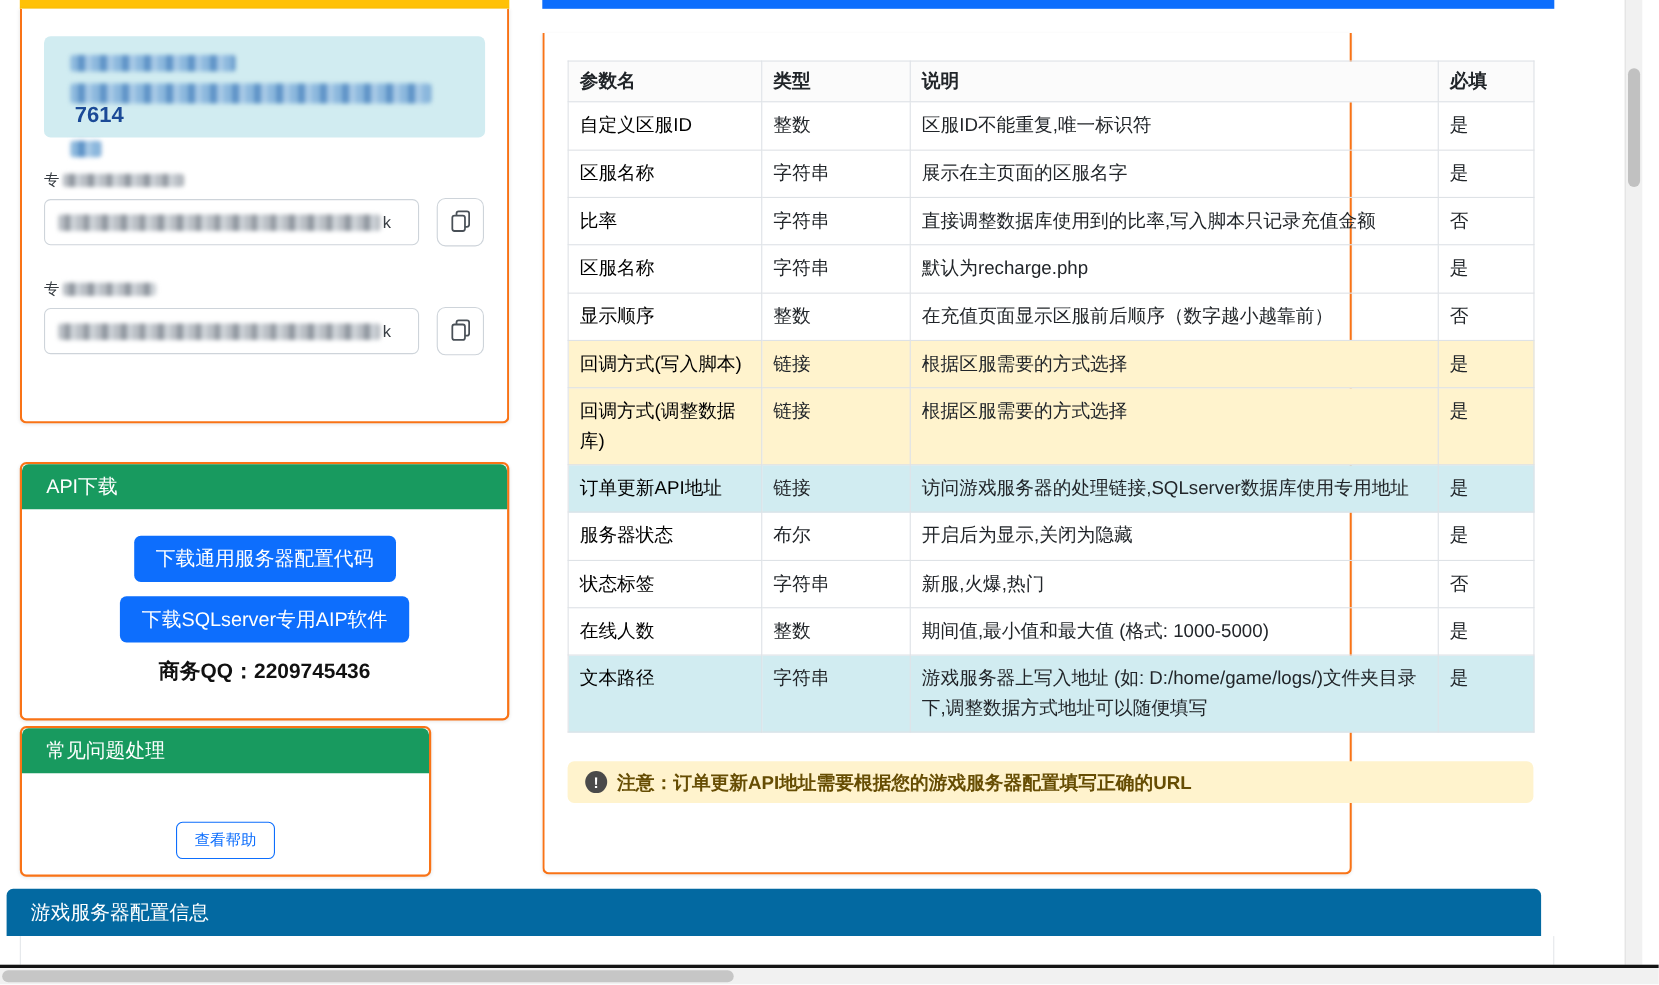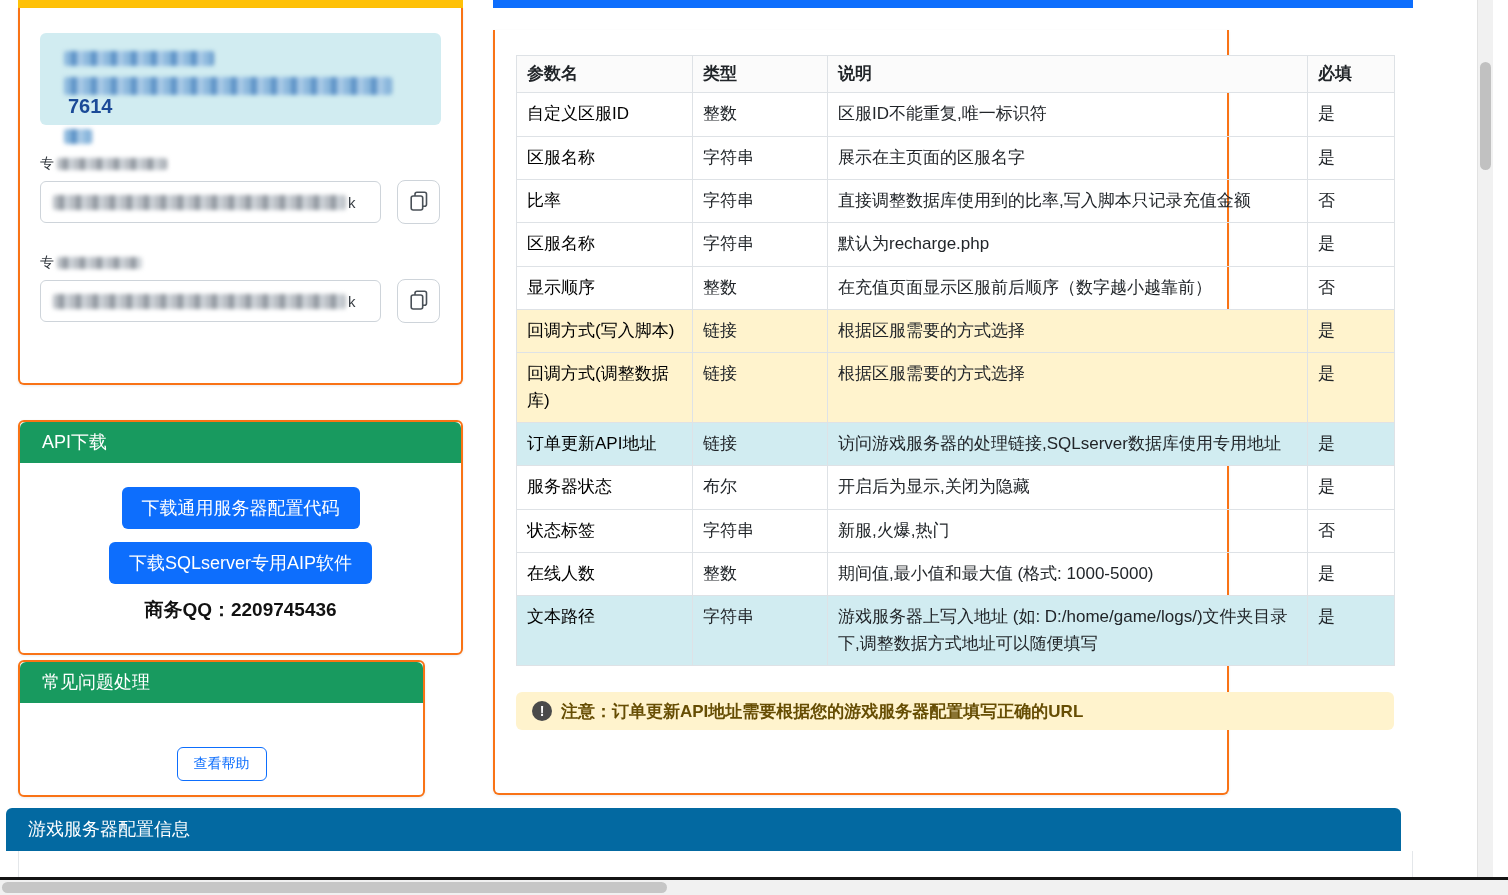--- a/index.html
+++ b/index.html
@@ -74,21 +74,21 @@
   #api-card .card-body { padding:24px 0 0; text-align:center; }
   .btn-primary {
     display:block; margin:0 auto 13px;
     background:#0d6efd; color:#fff; border:none; border-radius:6px;
     font-size:18px; padding:9px 20px; cursor:pointer;
     font-family:inherit;
   }
   .qq-line { font-size:19px; font-weight:bold; margin-top:8px; color:#111; }
 
   
-  #faq-card { left:18px; top:660px; width:407px; height:137px; }
+  #faq-card { left:18px; top:660px; width:374px; height:137px; }
   #faq-card .card-body { text-align:center; }
   .btn-outline {
     margin-top:44px;
     background:#fff; color:#0d6efd;
     border:1px solid #0d6efd; border-radius:6px;
     font-size:14px; padding:7px 16px; cursor:pointer;
     font-family:inherit;
   }
 
   

